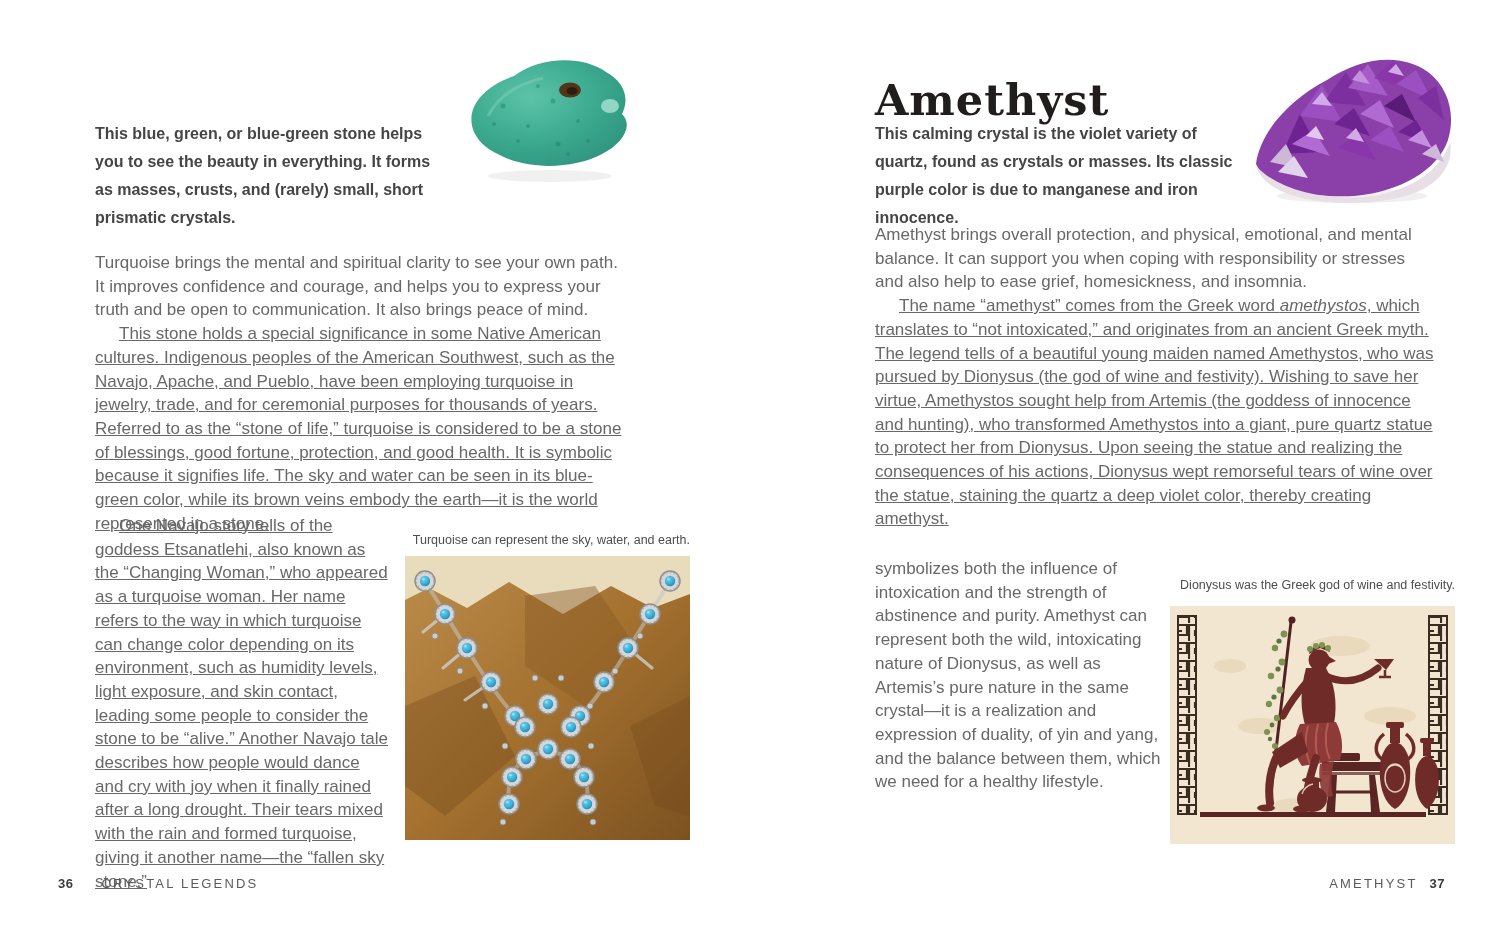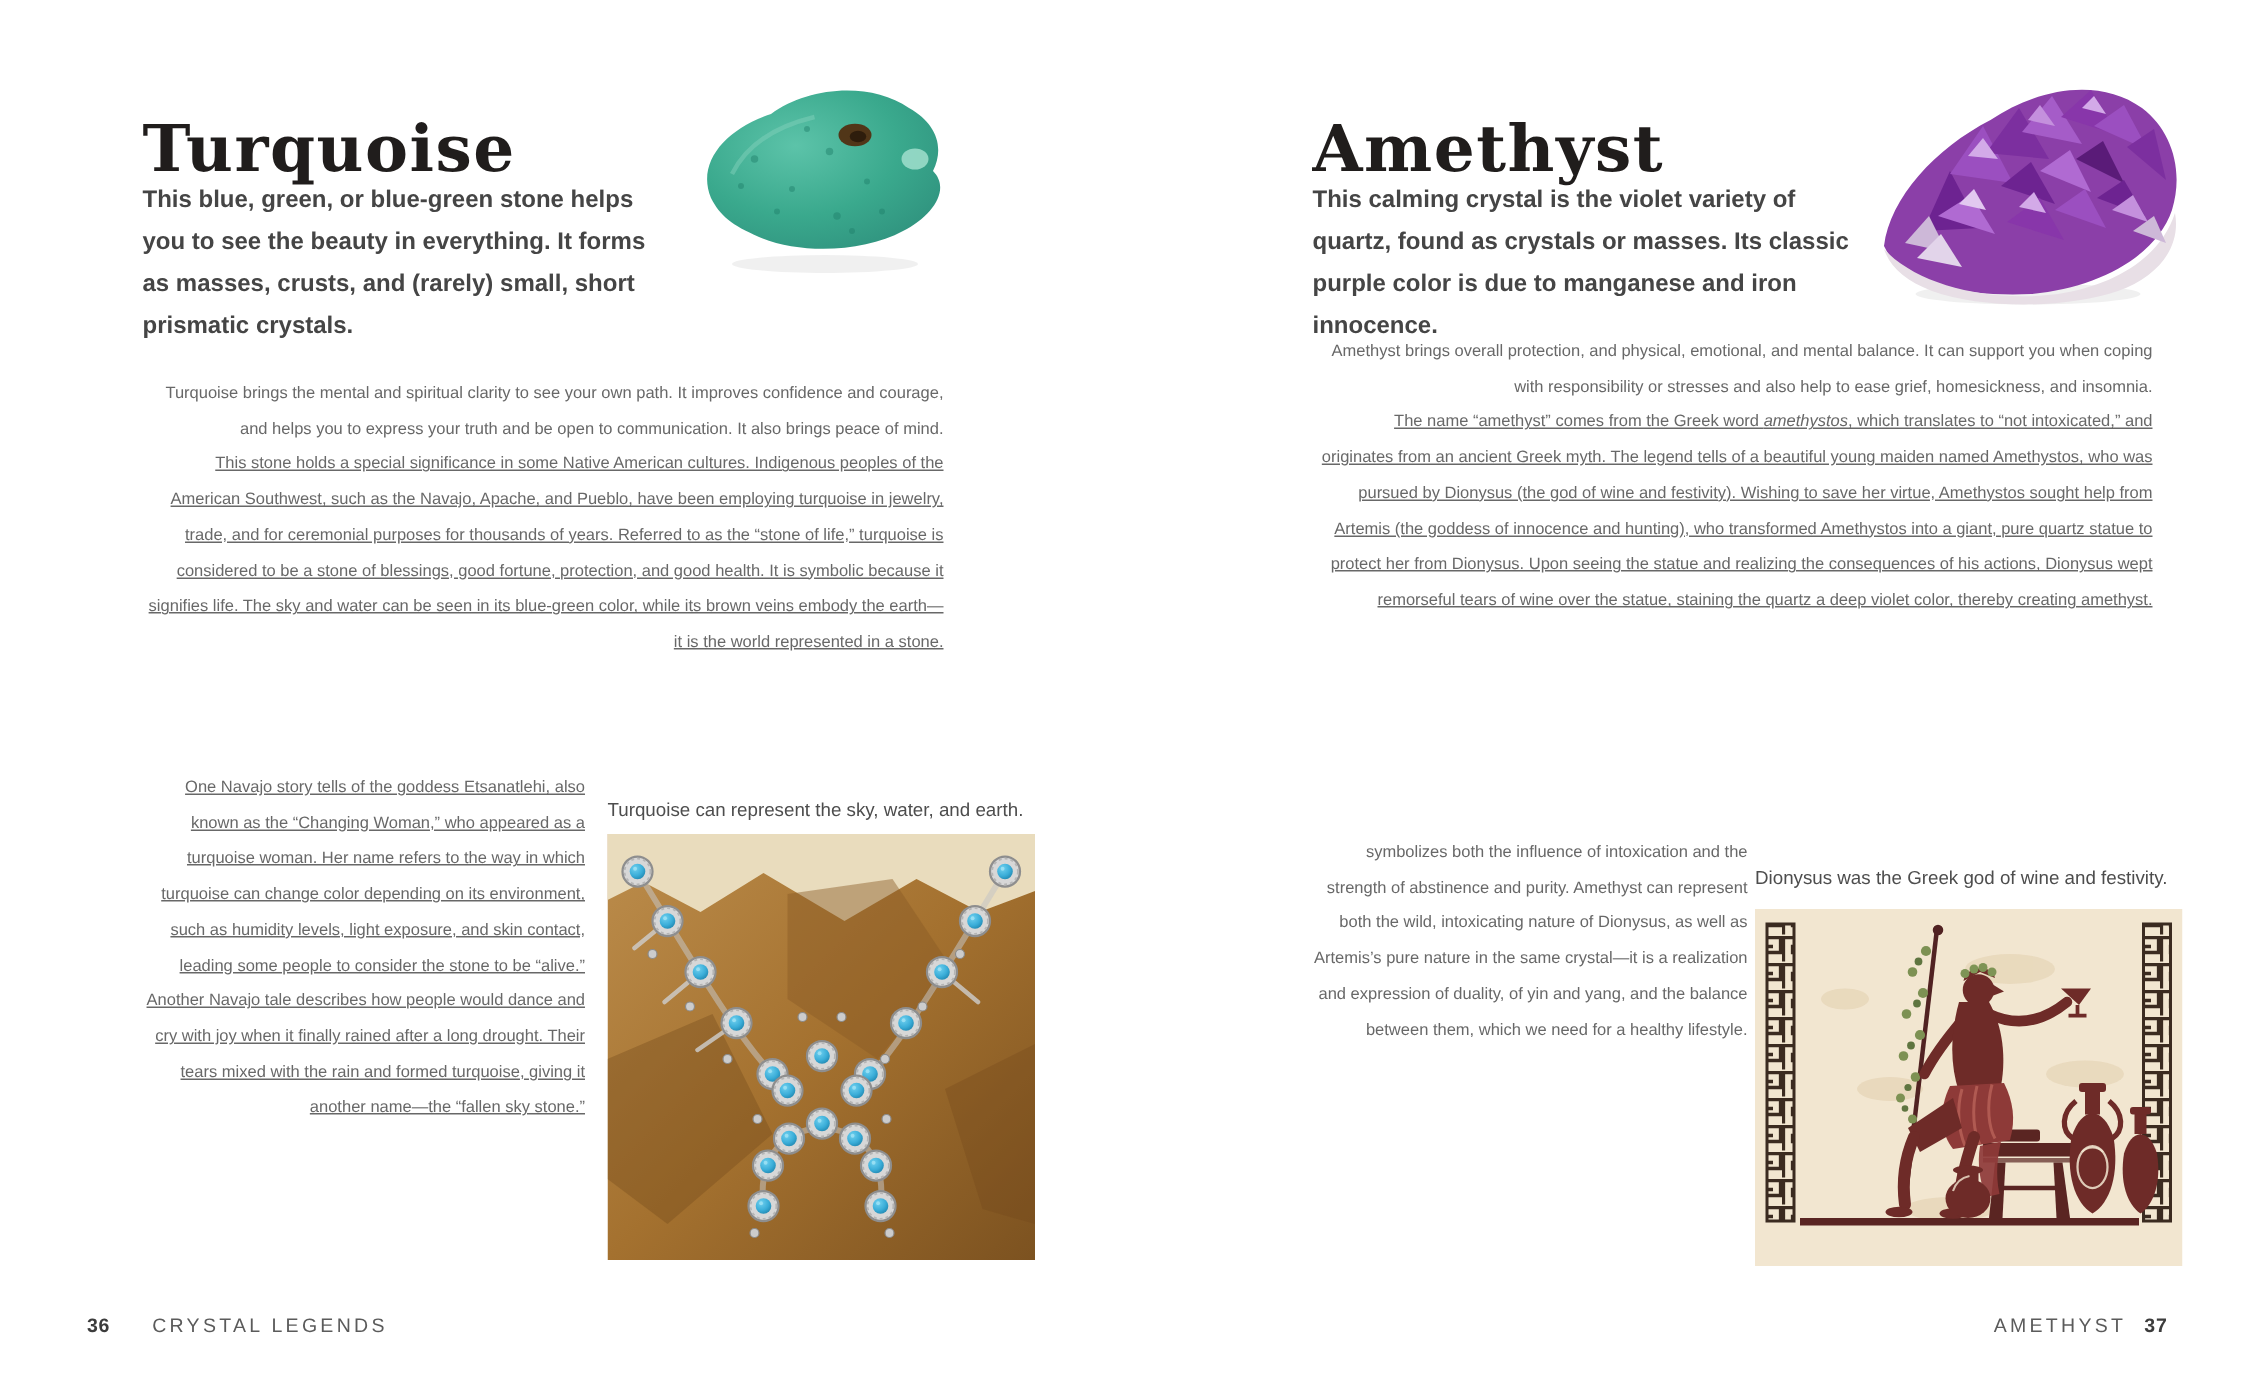--- a/index.html
+++ b/index.html
@@ -13,47 +13,46 @@
   #page-left { left:0; }
   #page-right { left:750px; }
 
   .title {
     position:absolute; font-family:"DejaVu Serif", serif; font-weight:700;
     font-size:43px; line-height:46px; color:#201d1c; letter-spacing:1px;
   }
   .intro {
     position:absolute; font-size:16px; line-height:28px; color:#454545;font-weight:bold;
   }
-  .col { position:absolute; font-size:11px; line-height:23.7px; color:#686868;text-align:right; }
+  .col { position:absolute; font-size:17px; line-height:23.7px; color:#686868; }
   .col p { margin:0; }
   .col p.ind { text-indent:24px;text-decoration:underline; }
   .col em { font-style:italic; }
 
   .fig-caption {
     position:absolute; font-size:12.5px; line-height:16px; color:#4d4d4d;
-    text-align:left;
+    text-align:right;
   }
   .photo { position:absolute; display:block; }
 
   .footer {
     position:absolute; top:876px; font-size:13px; color:#5b5b5b;
     letter-spacing:2.2px; white-space:nowrap;
   }
   .footer .pageno { font-weight:700; color:#3c3c3c; letter-spacing:0.5px; }
   #footer-left { left:58px; }
   #footer-left .pageno { margin-right:28px; }
   #footer-right { right:55px; text-align:left; }
   #footer-right .pageno { margin-left:12px; }
 </style>
 </head>
 <body>
 
 <div class="page" id="page-left">
 
-  <h1 class="title" style="left:95px; top:48px;">Turquoise</h1>
 
   <svg class="photo" style="left:458px; top:46px;" width="184" height="142" viewBox="0 0 184 142">
     <defs>
       <radialGradient id="tealg" cx="38%" cy="35%" r="80%">
         <stop offset="0%" stop-color="#5cc3a9"></stop>
         <stop offset="55%" stop-color="#3aa98d"></stop>
         <stop offset="100%" stop-color="#2e8f7c"></stop>
       </radialGradient>
     </defs>
     <ellipse cx="92" cy="130" rx="62" ry="6" fill="#000" opacity="0.06"></ellipse>

